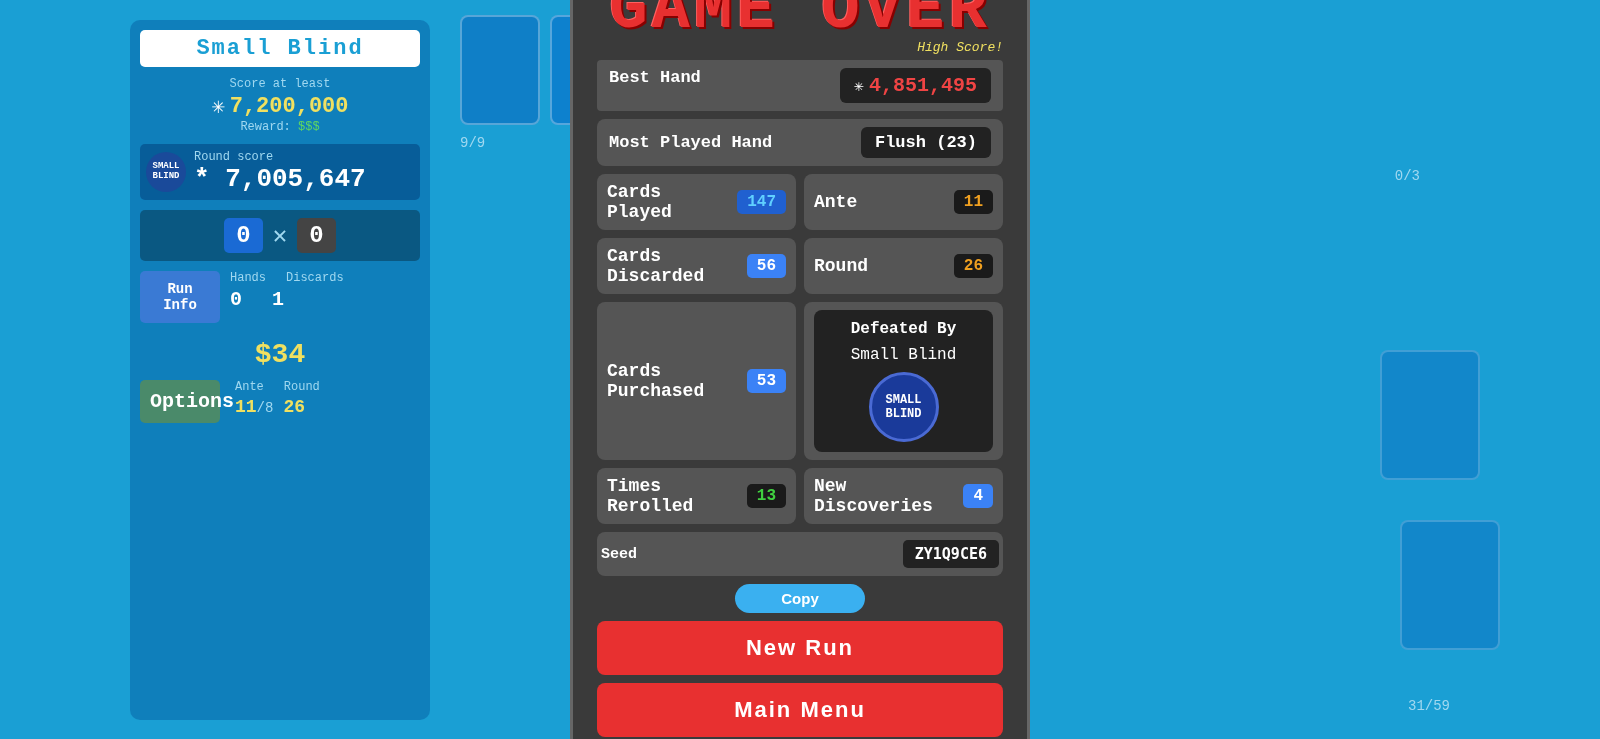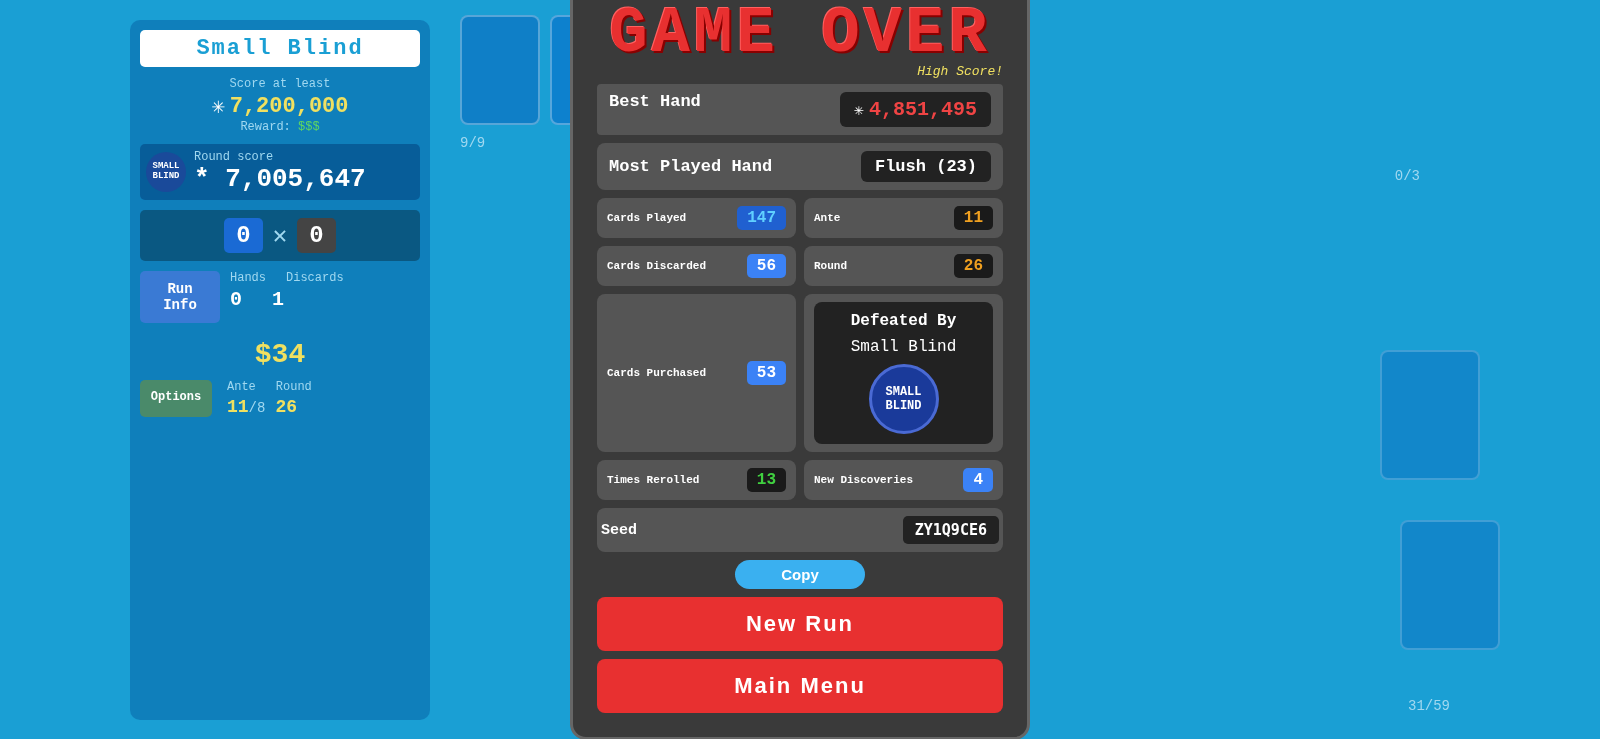--- a/index.html
+++ b/index.html
@@ -117,24 +117,24 @@
       width: 80px;
       margin-bottom: 6px;
     }
     .hd-val { color: #fff; font-size: 20px; font-weight: bold; }
     .money { color: #f0e060; font-size: 28px; font-weight: bold; text-align: center; margin: 10px 0; }
     .options-btn {
       background: #4a8a6a;
       border-radius: 5px;
       padding: 10px;
       color: #fff;
-      font-size: 12px;
-      font-weight: bold;
-      text-align: center;
-      width: 72px;
+      font-size: 20px;
+      font-weight: bold;
+      text-align: center;
+      width: 80px;
     }
     .ar-val { color: #f0e060; font-size: 18px; font-weight: bold; }
     .ar-sub { color: #a0d8f0; font-size: 14px; }
 
     
     .cards-area {
       position: absolute;
       left: 460px;
       top: 15px;
       display: flex; gap: 10px;
@@ -287,21 +287,21 @@
     .stat-row {
       display: flex;
       align-items: center;
       background: #555;
       border-radius: 8px;
       padding: 8px 10px;
       gap: 8px;
     }
     .stat-label {
       color: #fff;
-      font-size: 11px;
+      font-size: 18px;
       font-weight: bold;
       flex: 1;
     }
     .stat-val {
       border-radius: 5px;
       padding: 3px 10px;
       font-size: 16px;
       font-weight: bold;
       color: #fff;
     }

